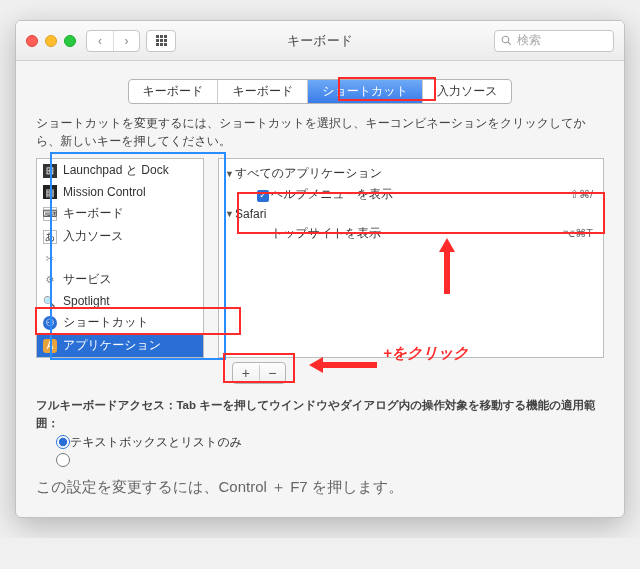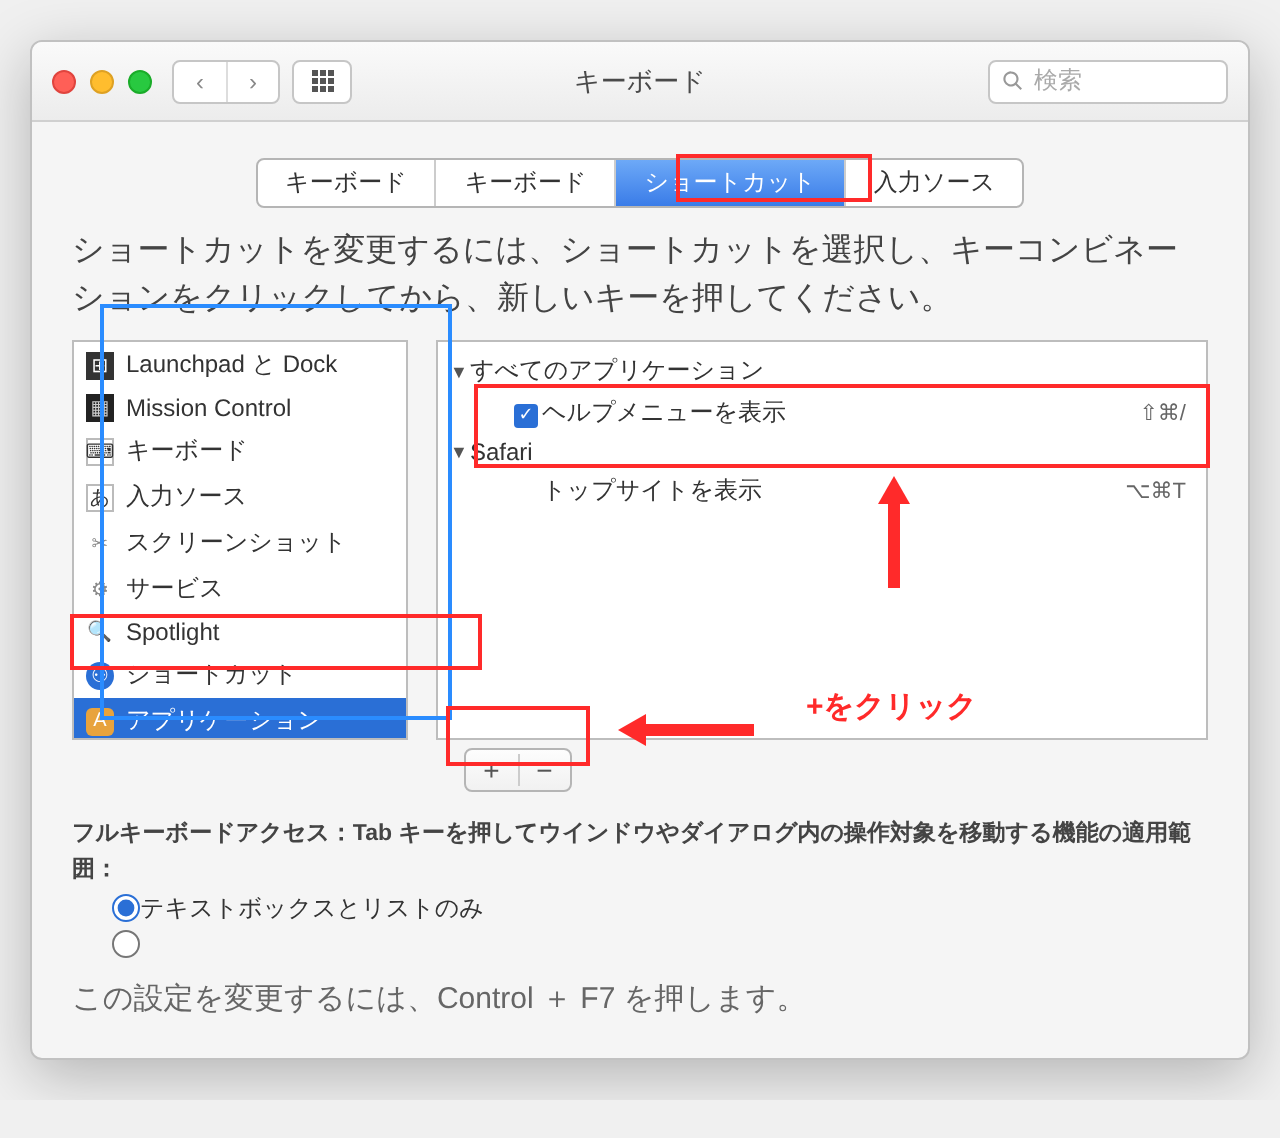--- a/index.html
+++ b/index.html
@@ -41,21 +41,21 @@
   .gridicon i { background:#555; }
   .wintitle { position:absolute; left:0; right:0; text-align:center; font-size:13px; color:#4a4a4a; pointer-events:none;}
   .searchbox { margin-left:auto; border:1px solid #c6c6c6; border-radius:4px; height:22px; width:120px; background:#fff; display:flex; align-items:center; padding:0 6px; gap:5px; color:#aaa;}
   .searchbox svg { width:11px; height:11px; fill:#999;}
   .content { padding: 18px 20px 20px; }
   .tabs { display:flex; justify-content:center; margin-bottom:10px;}
   .tabgroup { display:flex; border:1px solid #b5b5b5; border-radius:4px; overflow:hidden; background:#fff; font-size:12px;}
   .tabgroup span { padding:3px 14px; border-right:1px solid #ccc; cursor:pointer;}
   .tabgroup span:last-child{border-right:none;}
   .tabgroup .active { background:#3b82f6; color:#fff; background:linear-gradient(#6da9f7,#3a7ce8);}
-  .desc { font-size:16px; color:#444; margin-bottom:8px; line-height:1.5;}
+  .desc { font-size:12px; color:#444; margin-bottom:8px; line-height:1.5;}
   .panes { display:flex; gap:14px; border:0; margin-bottom:4px; }
   .leftpane { width:168px; height:200px; border:1px solid #bdbdbd; background:#fff; font-size:12px; overflow:hidden; position:relative;}
   .leftpane .row { display:flex; align-items:center; padding:3px 6px; gap:6px;}
   .leftpane .row .ic { width:14px; height:14px; display:flex; align-items:center; justify-content:center; font-size:10px; flex-shrink:0;}
   .leftpane .row.sel { background:#2a6fd6; color:#fff;}
   .rightpane { flex:1; height:200px; border:1px solid #bdbdbd; background:#fff; font-size:12px; padding:4px 0; position:relative;}
   .rightpane .trow { display:flex; align-items:center; padding:2px 10px 2px 6px;}
   .trow .tri { width:10px; font-size:9px; color:#555;}
   .trow .chk { width:16px; text-align:center;}
   .trow .lbl { flex:1;}
@@ -141,21 +141,20 @@
         <div class="row">
               <span class="ic" style="border:1px solid #bbb;">⌨</span>
               <span>キーボード</span>
             </div>
         <div class="row">
               <span class="ic" style="border:1px solid #bbb;">あ</span>
               <span>入力ソース</span>
             </div>
         <div class="row">
               <span class="ic" style="color:#888;">✂</span>
-              <span>スクリーンショット</span>
             </div>
         <div class="row">
               <span class="ic" style="color:#888;">⚙</span>
               <span>サービス</span>
             </div>
         <div class="row">
               <span class="ic" style="color:#4a90d9;">🔍</span>
               <span>Spotlight</span>
             </div>
         <div class="row">
@@ -207,21 +206,21 @@
 
   </div>
 </div>
 
 <div class="ann" style="top:57px; left:323px; width:98px; height:24px;"></div>
 <div class="ann" style="top:132px; left:35px; width:176px; height:208px; border-color:#2a8cff;"></div>
 <div class="ann" style="top:287px; left:20px; width:206px; height:28px;"></div>
 <div class="ann" style="top:172px; left:222px; width:368px; height:42px;"></div>
 <div class="ann" style="top:333px; left:208px; width:72px; height:30px;"></div>
 
-<div class="ann-text" style="top:324px; left:388px;">+をクリック</div>
+<div class="ann-text" style="top:324px; left:368px;font-style:italic;">+をクリック</div>
 
 <div class="arrow" style="top:218px; left:432px;">
   <div class="head" style="border-left:8px solid transparent;border-right:8px solid transparent;border-bottom:14px solid #ff2a2a; left:-8px;"></div>
   <div class="shaft" style="top:12px; left:-3px; width:6px; height:44px;"></div>
 </div>
 
 <div class="arrow" style="top:345px; left:294px;">
   <div class="head" style="border-top:8px solid transparent;border-bottom:8px solid transparent;border-right:14px solid #ff2a2a; top:-8px;"></div>
   <div class="shaft" style="top:-3px; left:12px; width:56px; height:6px;"></div>
 </div>

